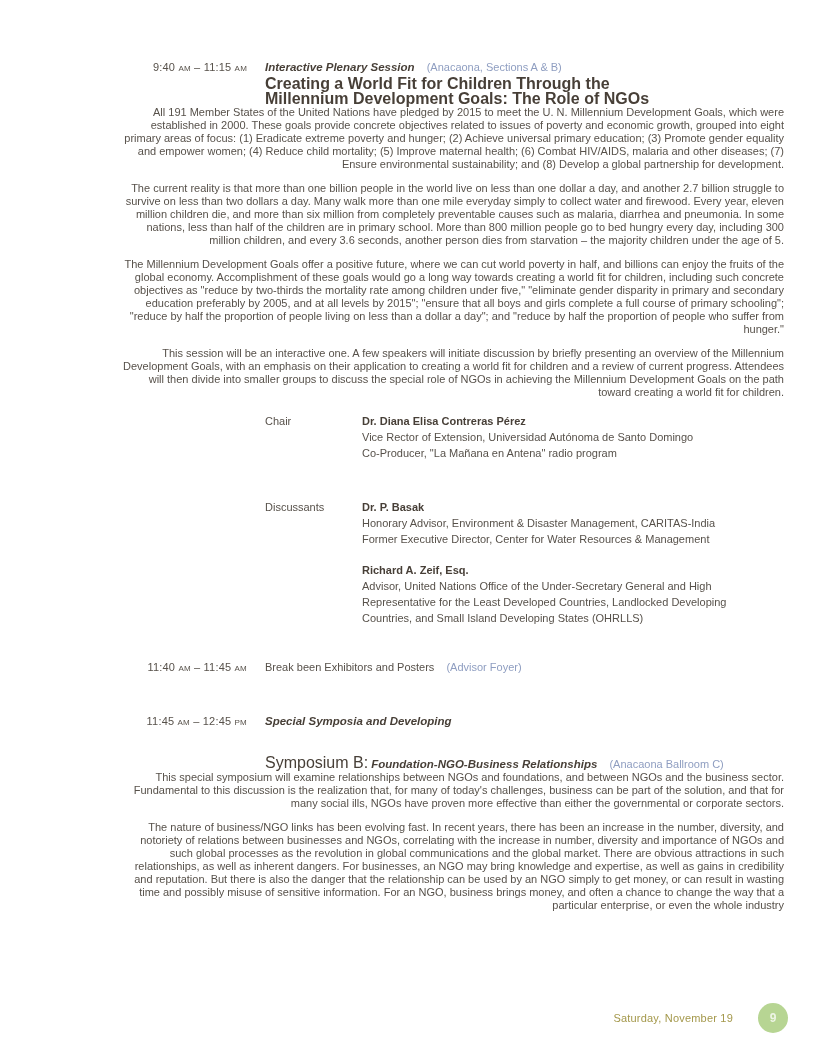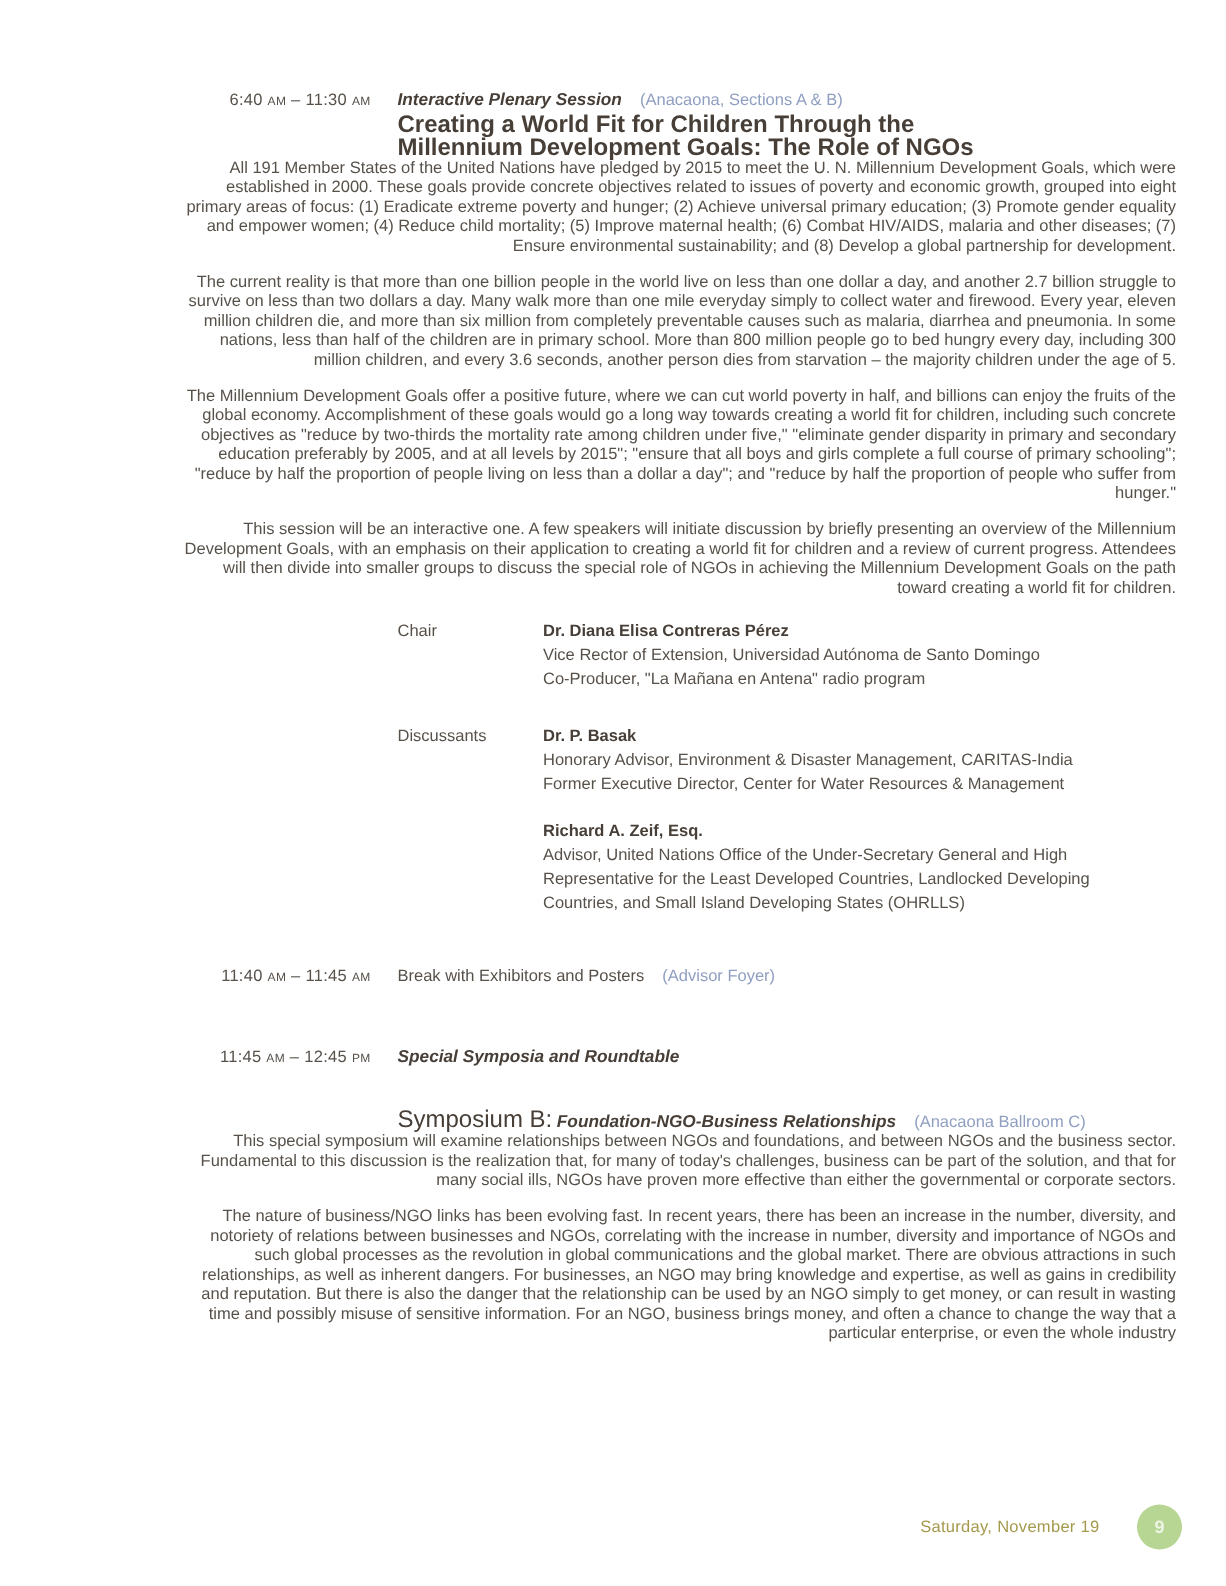--- a/index.html
+++ b/index.html
@@ -35,21 +35,21 @@
     margin: 2px 0 0 147px;
     font-weight: bold;
     color: #473f37; font-size: 16px;
     line-height: 15px;
     white-space: pre-line;
   }
   p.body { margin: 0 0 11px 0; line-height: 13px; text-align: right; }
   .first-para { margin-top: 10px; }
   .people { margin-left: 147px; margin-top: 14px; }
   .person-row { display: flex; margin-bottom: 15px; }
-  .person-row.chair-row { margin-bottom: 22px; }
+  .person-row.chair-row { margin-bottom: 38px; }
   .person-row.last { margin-bottom: 0; }
   .person-label { flex: 0 0 97px; line-height: 16px; }
   .person-info { line-height: 16px; }
   .person-name { font-weight: bold; color: #473f37; }
   .person-details { white-space: pre-line; }
   .break-row { margin-top: 34px; }
   .symposia-row { margin-top: 40px; }
   .symposium-b-row { margin: 28px 0 0 147px; line-height: 14px; }
   .symposium-b-label { font-weight: normal; color: #473f37; font-size: 16px; }
   .symposium-b-title { font-weight: bold; font-style: italic; color: #473f37; font-size: 11.5px; }
@@ -66,21 +66,21 @@
     font-weight: bold; font-size: 12px;
     display: flex; align-items: center; justify-content: center;
   }
 </style>
 </head>
 <body>
 
 <div class="page">
 
   <div class="session-row">
-    <div class="time">6:40 am – 11:30 am</div>
+    <div class="time">9:40 am – 11:15 am</div>
     <div class="session-main">
       <span class="session-title">Interactive Plenary Session</span>
       <span class="location">(Anacaona, Sections A &amp; B)</span>
     </div>
   </div>
   <div class="subtitle">Creating a World Fit for Children Through the
 Millennium Development Goals: The Role of NGOs</div>
 
   <p class="body first-para">All 191 Member States of the United Nations have pledged by 2015 to meet the U. N. Millennium Development Goals, which were established in 2000. These goals provide concrete objectives related to issues of poverty and economic growth, grouped into eight primary areas of focus: (1) Eradicate extreme poverty and hunger; (2) Achieve universal primary education; (3) Promote gender equality and empower women; (4) Reduce child mortality; (5) Improve maternal health; (6) Combat HIV/AIDS, malaria and other diseases; (7) Ensure environmental sustainability; and (8) Develop a global partnership for development.</p>
   <p class="body">The current reality is that more than one billion people in the world live on less than one dollar a day, and another 2.7 billion struggle to survive on less than two dollars a day. Many walk more than one mile everyday simply to collect water and firewood. Every year, eleven million children die, and more than six million from completely preventable causes such as malaria, diarrhea and pneumonia. In some nations, less than half of the children are in primary school. More than 800 million people go to bed hungry every day, including 300 million children, and every 3.6 seconds, another person dies from starvation – the majority children under the age of 5.</p>
@@ -114,29 +114,29 @@
 Representative for the Least Developed Countries, Landlocked Developing
 Countries, and Small Island Developing States (OHRLLS)</div>
       </div>
     </div>
 
   </div>
 
   <div class="session-row break-row">
     <div class="time">11:40 am – 11:45 am</div>
     <div class="session-main">
-      <span class="session-title-plain">Break with Exhibitors and Posters</span>
+      <span class="session-title-plain">Break been Exhibitors and Posters</span>
       <span class="location">(Advisor Foyer)</span>
     </div>
   </div>
 
   <div class="session-row symposia-row">
     <div class="time">11:45 am – 12:45 pm</div>
     <div class="session-main">
-      <span class="session-title">Special Symposia and Roundtable</span>
+      <span class="session-title">Special Symposia and Developing</span>
     </div>
   </div>
 
   <div class="symposium-b-row">
     <span class="symposium-b-label">Symposium B:</span>
     <span class="symposium-b-title">Foundation-NGO-Business Relationships</span>
     <span class="location">(Anacaona Ballroom C)</span>
   </div>
 
   <p class="body symposium-para">This special symposium will examine relationships between NGOs and foundations, and between NGOs and the business sector. Fundamental to this discussion is the realization that, for many of today's challenges, business can be part of the solution, and that for many social ills, NGOs have proven more effective than either the governmental or corporate sectors.</p>

